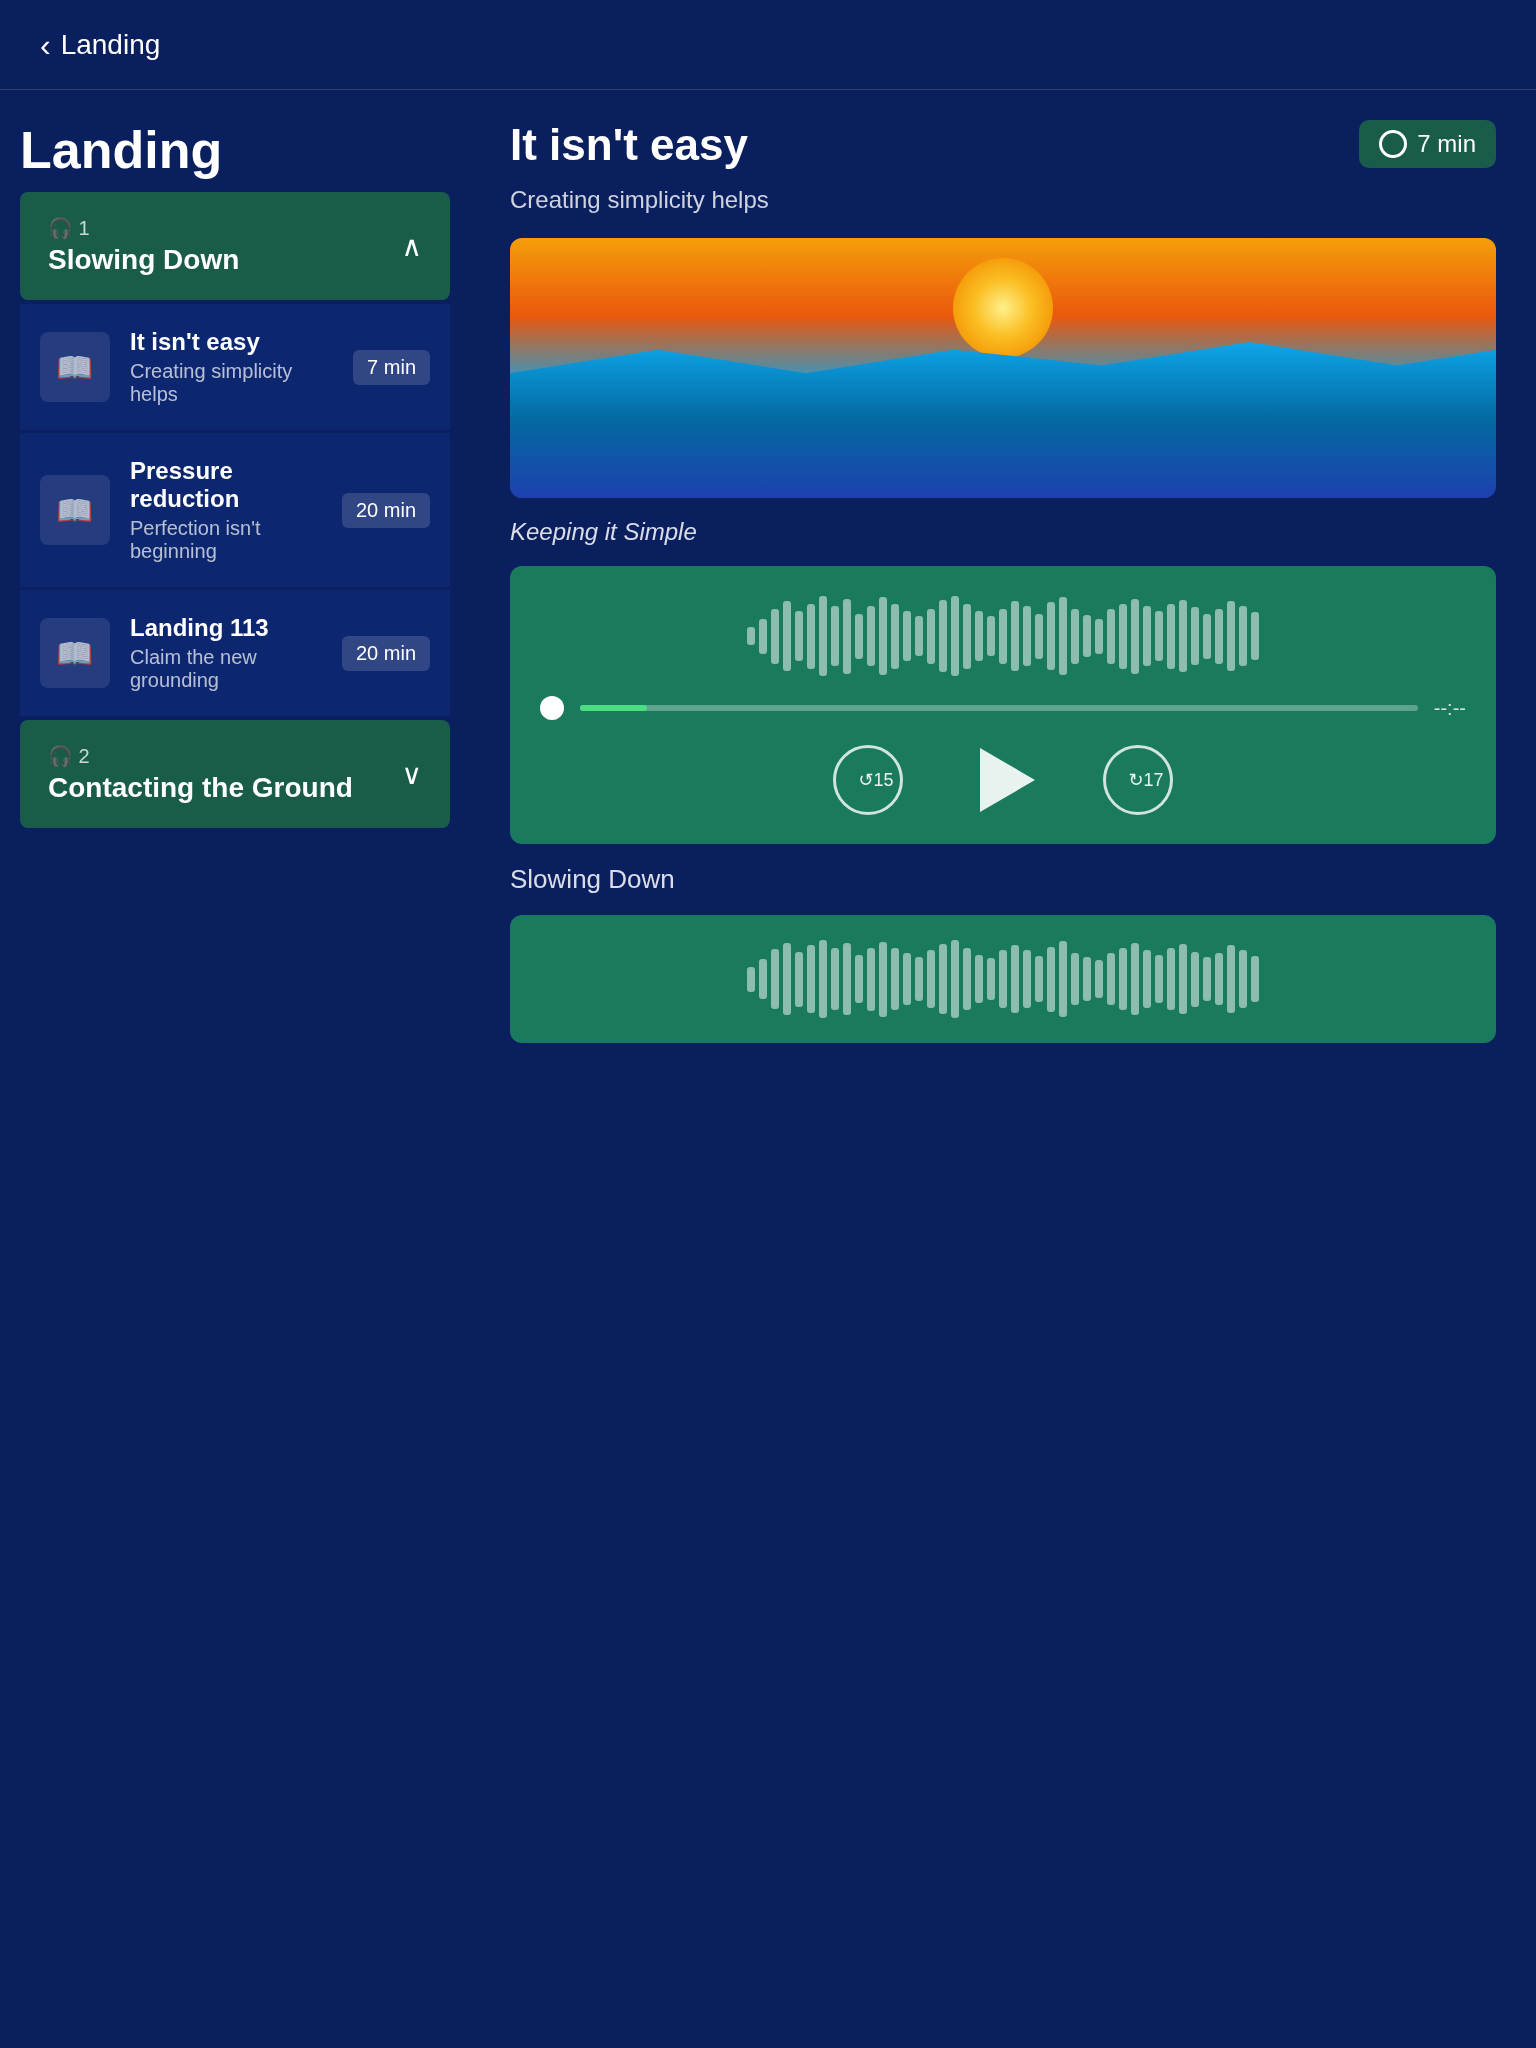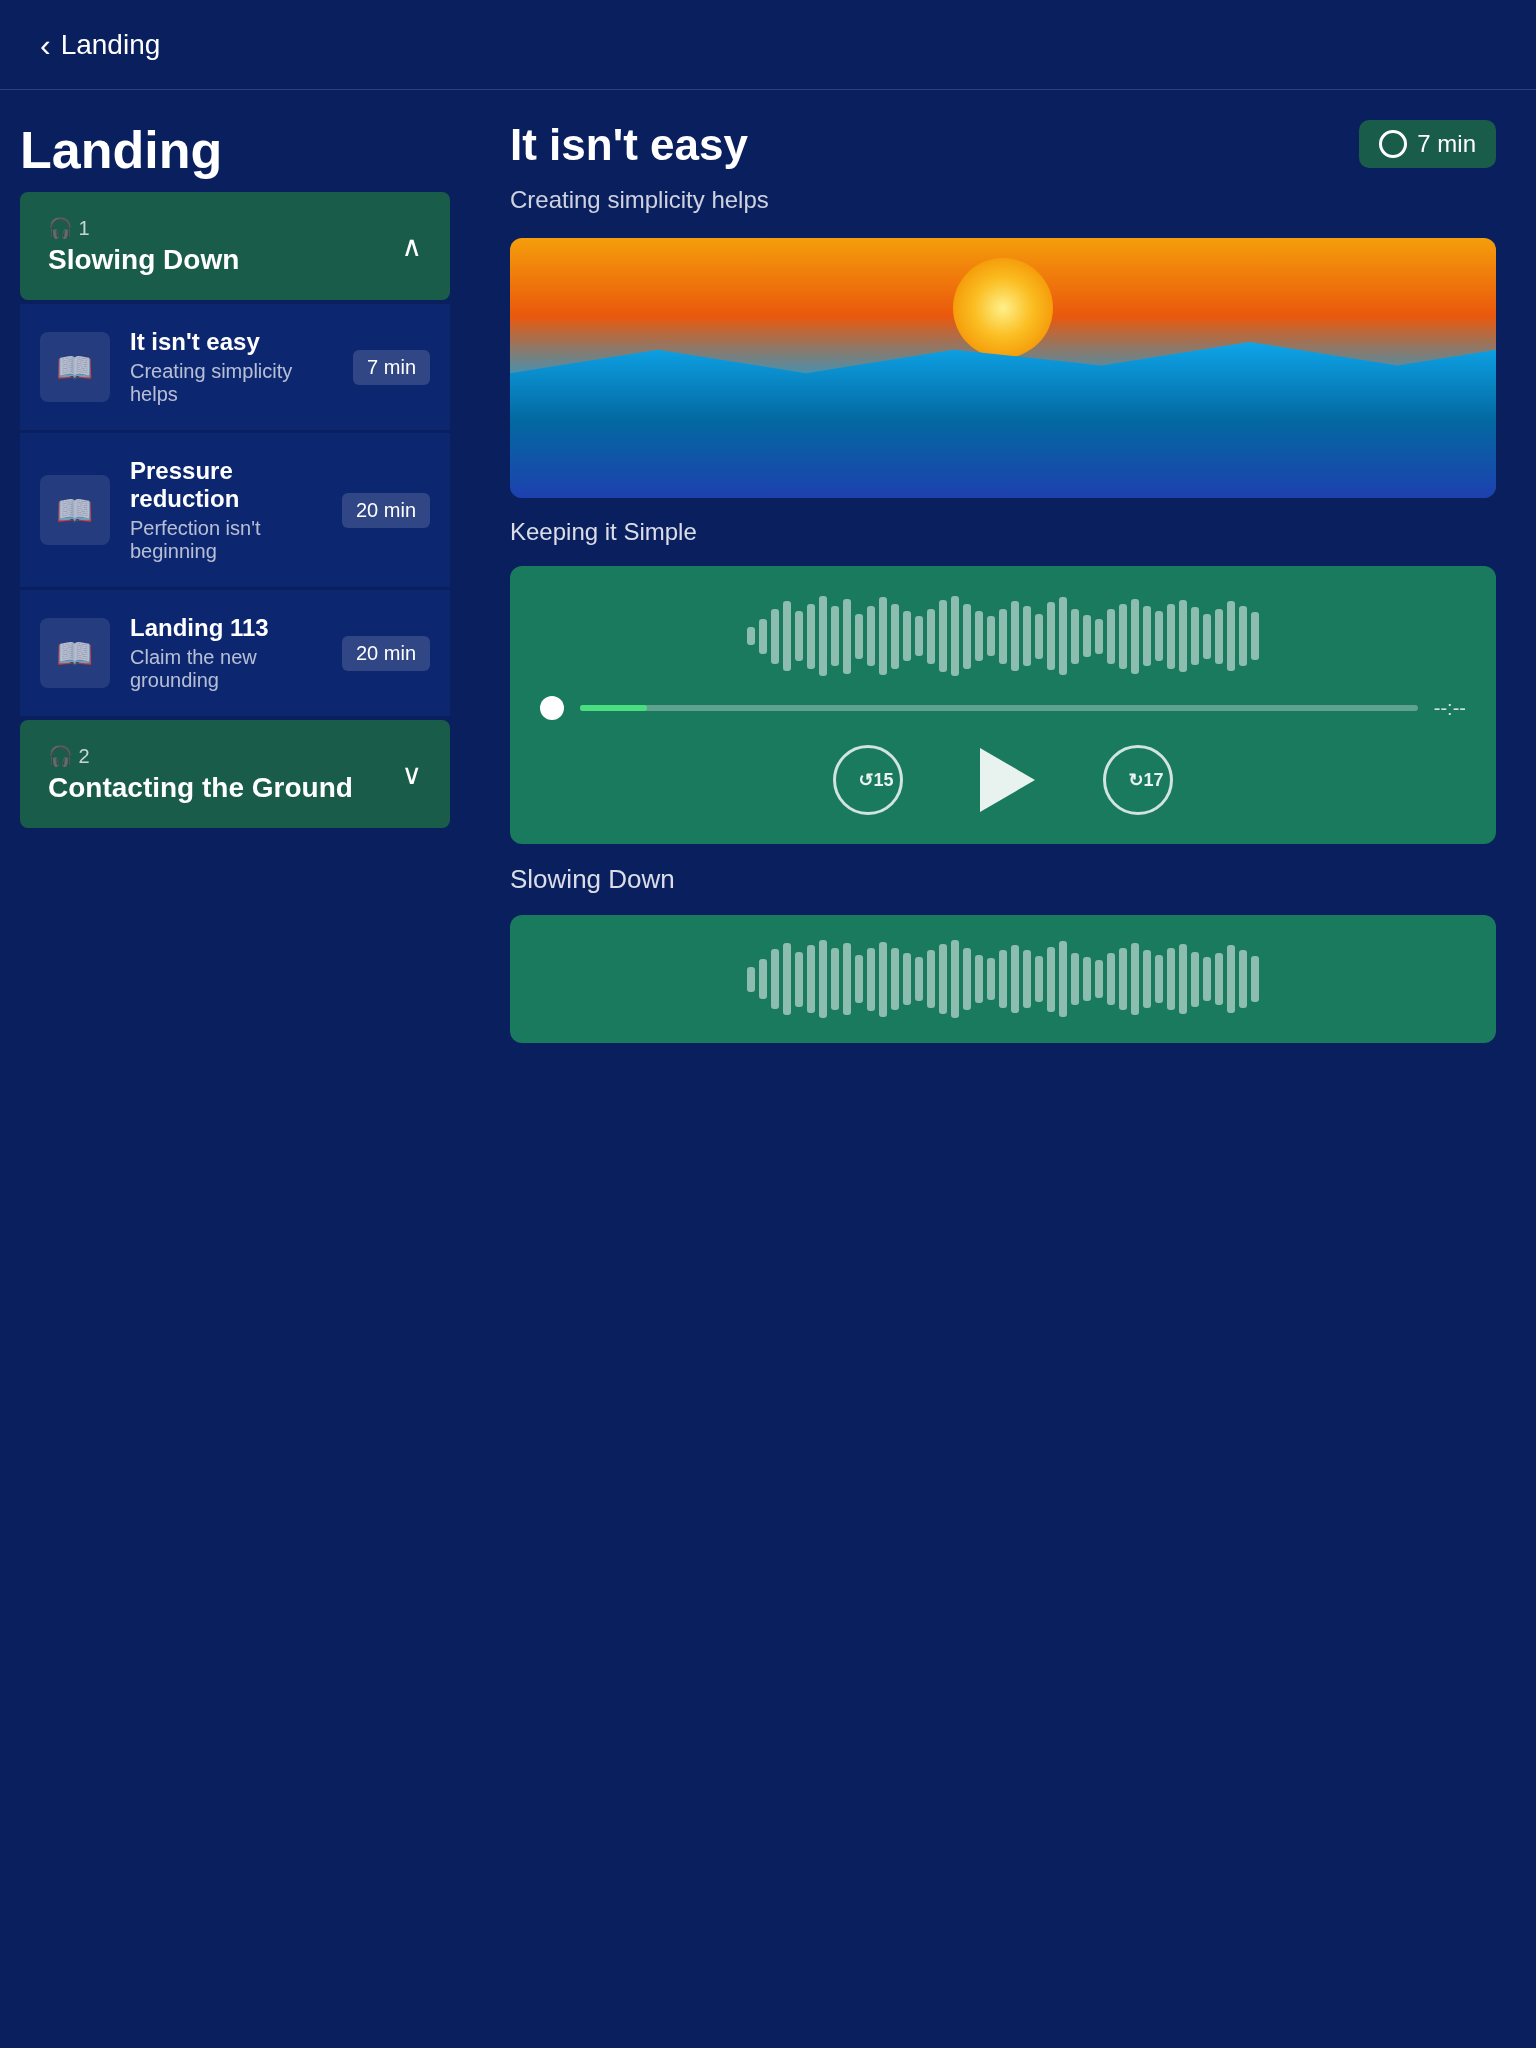--- a/index.html
+++ b/index.html
@@ -302,20 +302,21 @@
       right: 0;
       height: 60%;
       background: linear-gradient(180deg, #0ea5e9 0%, #0369a1 50%, #1e40af 100%);
       clip-path: polygon(0 20%, 15% 5%, 30% 20%, 45% 5%, 60% 15%, 75% 0%, 90% 15%, 100% 5%, 100% 100%, 0 100%);
     }
 
     .keeping-simple {
       font-size: 24px;
       color: rgba(255,255,255,0.85);
       margin-bottom: 20px;
+      font-style: italic;
     }
 
     
     .audio-player {
       background: #1a7a5e;
       border-radius: 12px;
       padding: 30px 30px 24px;
       margin-bottom: 20px;
     }
     .waveform {
@@ -377,21 +378,21 @@
       display: flex;
       align-items: center;
       justify-content: center;
       font-size: 20px;
       color: rgba(255,255,255,0.9);
       cursor: pointer;
       position: relative;
     }
     .skip-label {
       font-size: 18px;
-      font-weight: 700;
+      font-weight: 400;
       margin-left: 16px;
     }
     .play-btn {
       width: 80px;
       height: 80px;
       display: flex;
       align-items: center;
       justify-content: center;
       cursor: pointer;
     }

